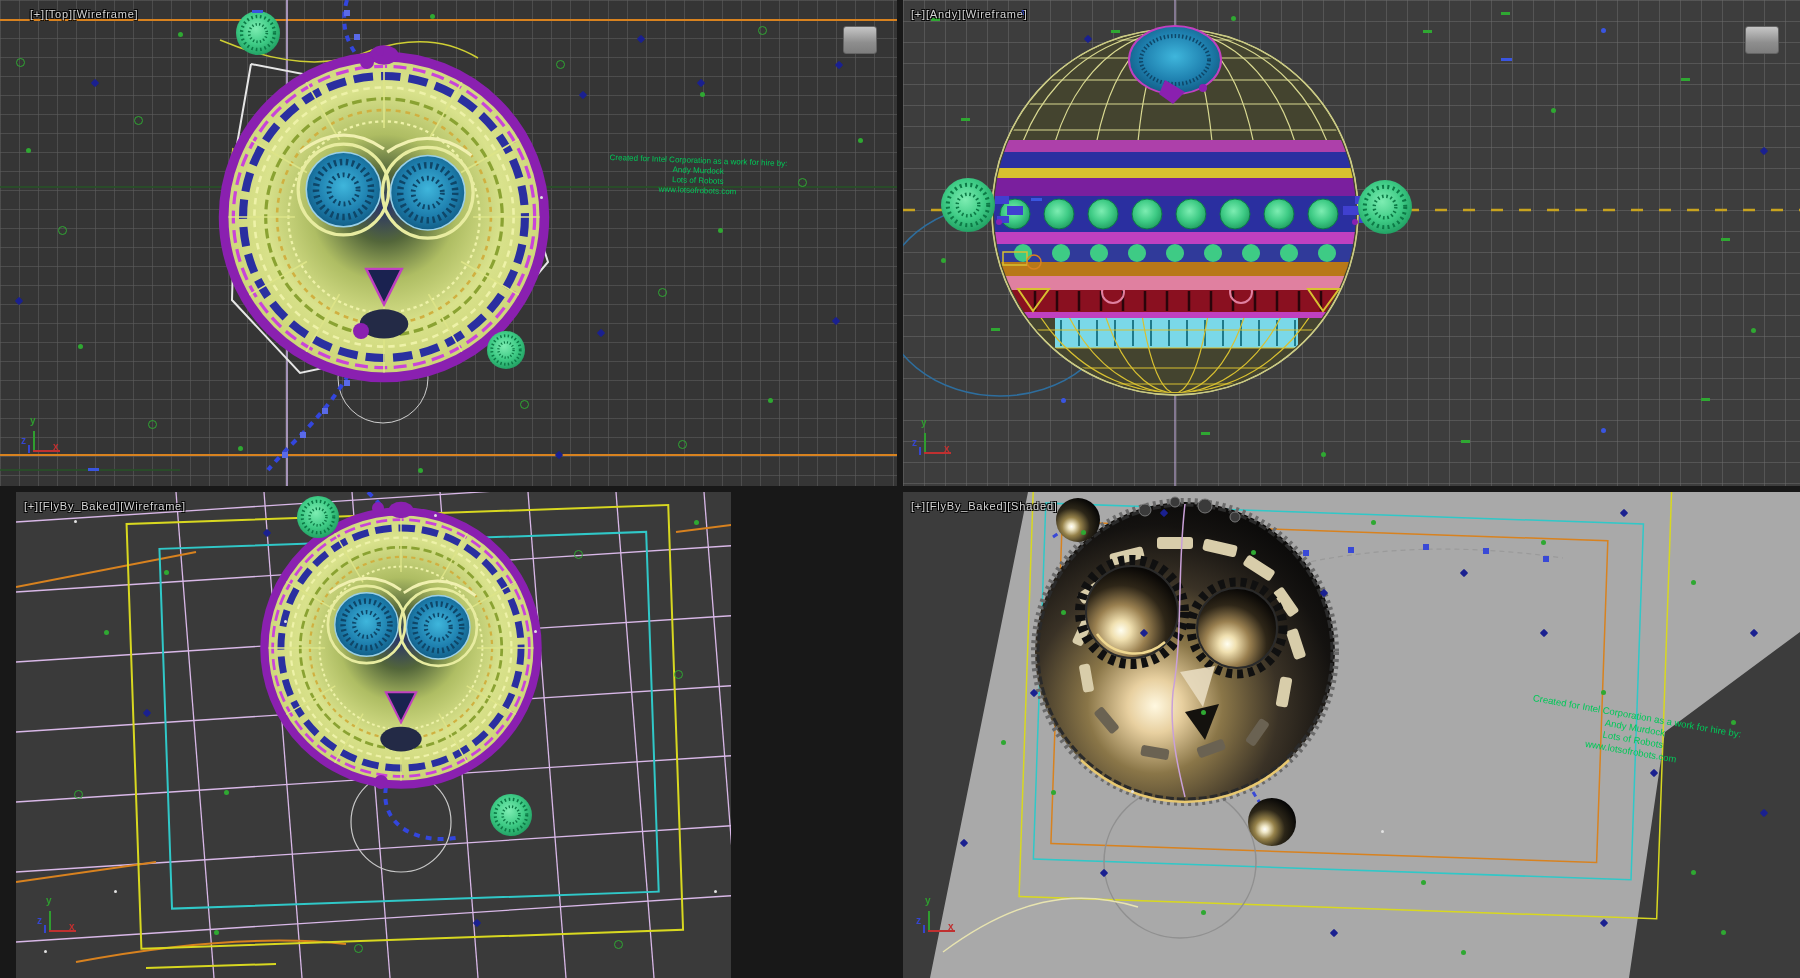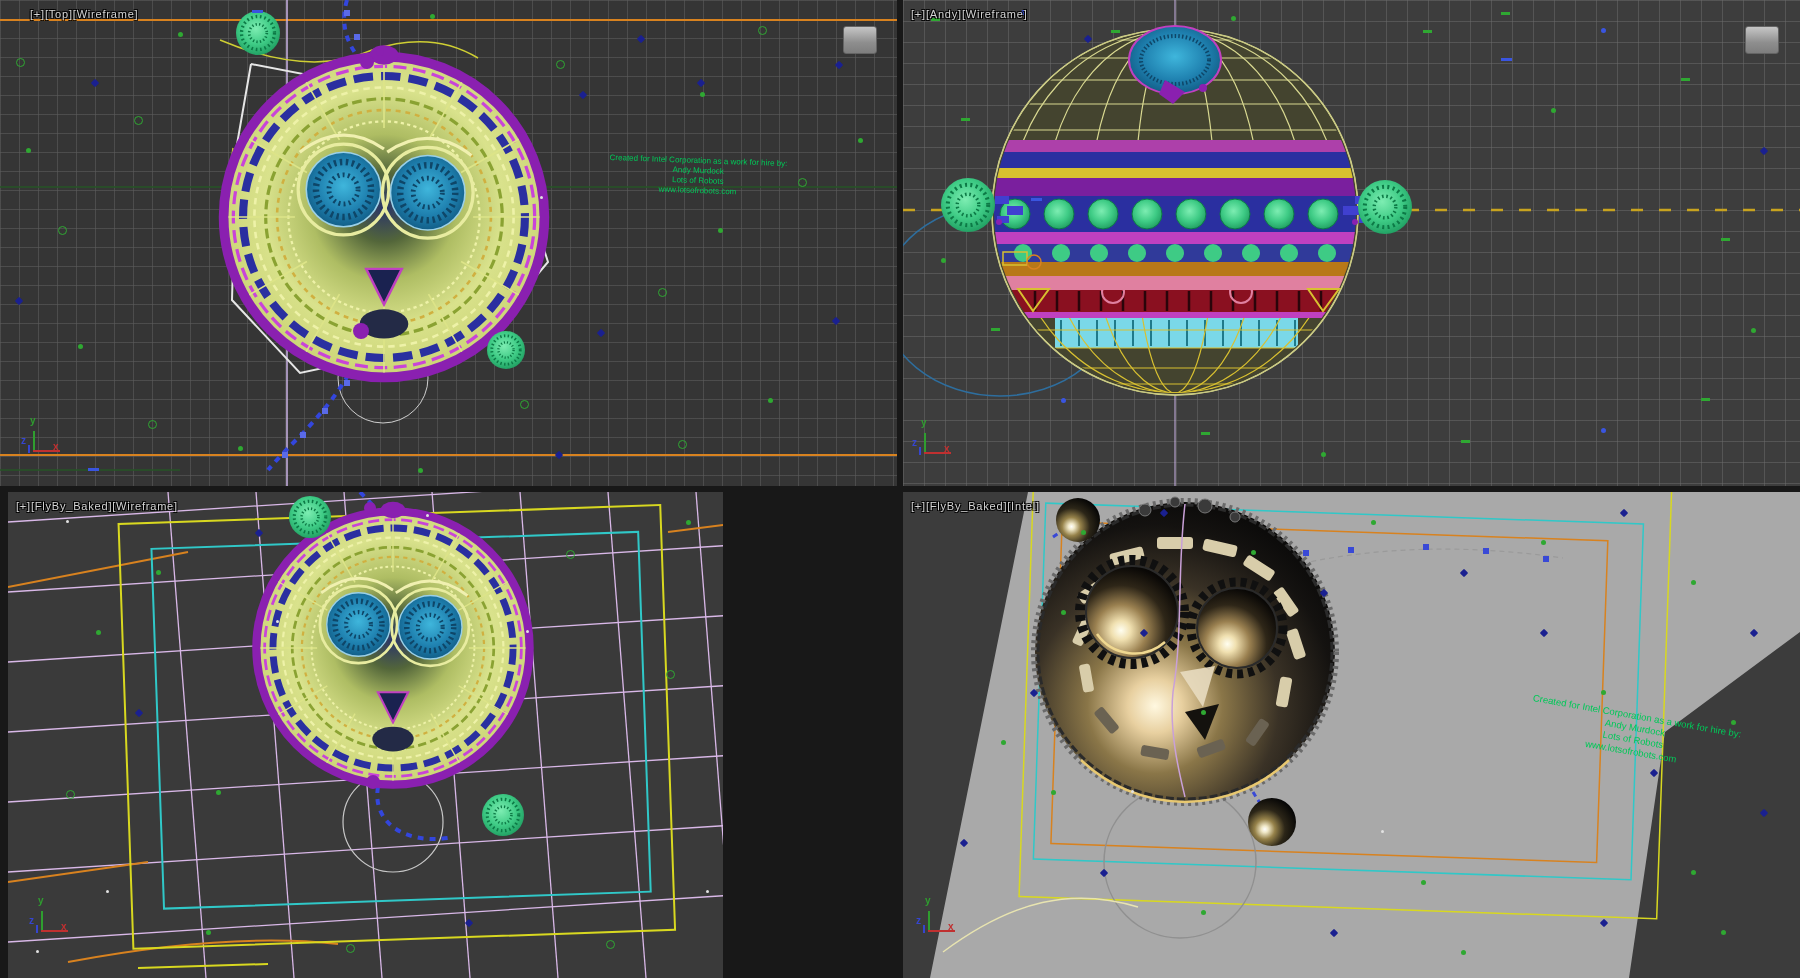--- a/index.html
+++ b/index.html
@@ -7,21 +7,21 @@
          font-family:"Liberation Sans",sans-serif;}
   .vp{position:absolute;overflow:hidden;background:#3a3a3a;}
   #vp-tl{left:0;top:0;width:897px;height:486px;background:#353535;
     background-image:linear-gradient(rgba(96,96,96,.55) 1px,transparent 1px),
                      linear-gradient(90deg,rgba(96,96,96,.55) 1px,transparent 1px);
     background-size:19px 19px;}
   #vp-tr{left:903px;top:0;width:897px;height:486px;background:#3d3d3d;
     background-image:linear-gradient(rgba(110,110,110,.5) 1px,transparent 1px),
                      linear-gradient(90deg,rgba(110,110,110,.5) 1px,transparent 1px);
     background-size:21px 21px;}
-  #vp-bl{left:8px;top:492px;width:715px;height:486px;background:#3a3a3a;text-decoration:underline;}
+  #vp-bl{left:16px;top:492px;width:715px;height:486px;background:#3a3a3a;text-decoration:underline;}
   #vp-br{left:903px;top:492px;width:897px;height:486px;background:#3c3c3c;}
 
   .scene{position:absolute;left:0;top:0;z-index:5;}
   .dots{position:absolute;left:0;top:0;right:0;bottom:0;z-index:8;pointer-events:none;}
   .dot{position:absolute;width:5px;height:5px;border-radius:50%;}
   .dot.g{background:#2fa832;}
   .dot.G{width:7px;height:7px;background:transparent;border:1px solid #2fa832;}
   .dot.b{background:#3a55e0;}
   .dot.n{width:6px;height:6px;border-radius:1px;background:#1a2090;transform:rotate(45deg);}
   .dot.w{width:3px;height:3px;background:#e2e2e2;}
@@ -582,21 +582,21 @@
         <i class="dot n" style="left: 58px; top: 348px;"></i>
         <i class="dot g" style="left: 518px; top: 388px;"></i>
         <i class="dot w" style="left: 478px; top: 338px;"></i>
       </div>
     <div class="watermark" id="wm-br">
       <div class="l1">Created for Intel Corporation as a work for hire by:</div>
       <div>Andy Murdock</div>
       <div>Lots of Robots</div>
       <div>www.lotsofrobots.com</div>
     </div>
-    <div class="vp-label">[+][FlyBy_Baked][Intel]</div>
+    <div class="vp-label">[+][FlyBy_Baked][Shaded]</div>
     <div class="gizmo">
       <i class="ly"></i>
       <i class="lx"></i>
       <i class="lz"></i>
       <span class="ax ay">y</span>
       <span class="ax axx">x</span>
       <span class="ax az">z</span>
     </div>
   </div>
 

